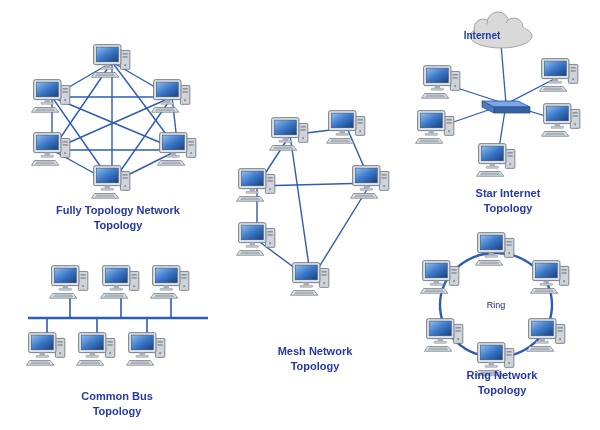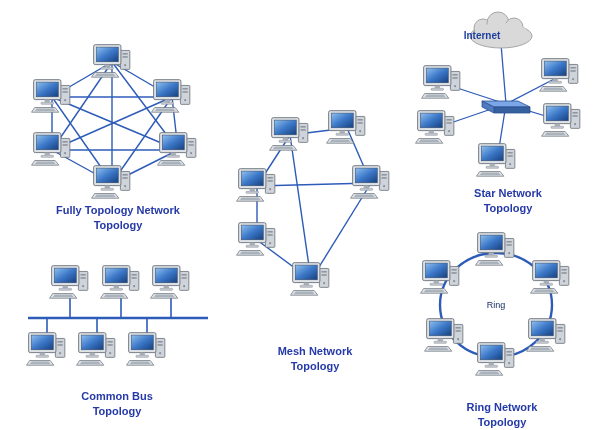--- a/index.html
+++ b/index.html
@@ -152,30 +152,30 @@
     <div>Fully Topology Network</div>
     <div>Topology</div>
   </div>
 
   <div class="label" style="left:315px; top:302px;margin-top:42px;">
     <div>Mesh Network</div>
     <div>Topology</div>
   </div>
 
   <div class="label" style="left:508px; top:186px;">
-    <div>Star Network</div>
+    <div>Star Internet</div>
     <div>Topology</div>
   </div>
 
   <div class="label" style="left:117px; top:372px;margin-top:17px;">
     <div>Common Bus</div>
     <div>Topology</div>
   </div>
 
-  <div class="label" style="left:502px; top:400px;">
+  <div class="label" style="left:502px; top:368px;">
     <div>Ring Network</div>
     <div>Topology</div>
   </div>
 
   <div class="label-internet" style="left:482px; top:30px;">Internet</div>
 
   <div class="label-ring" style="left:496px; top:305px;">Ring</div>
 
 </div>
 

